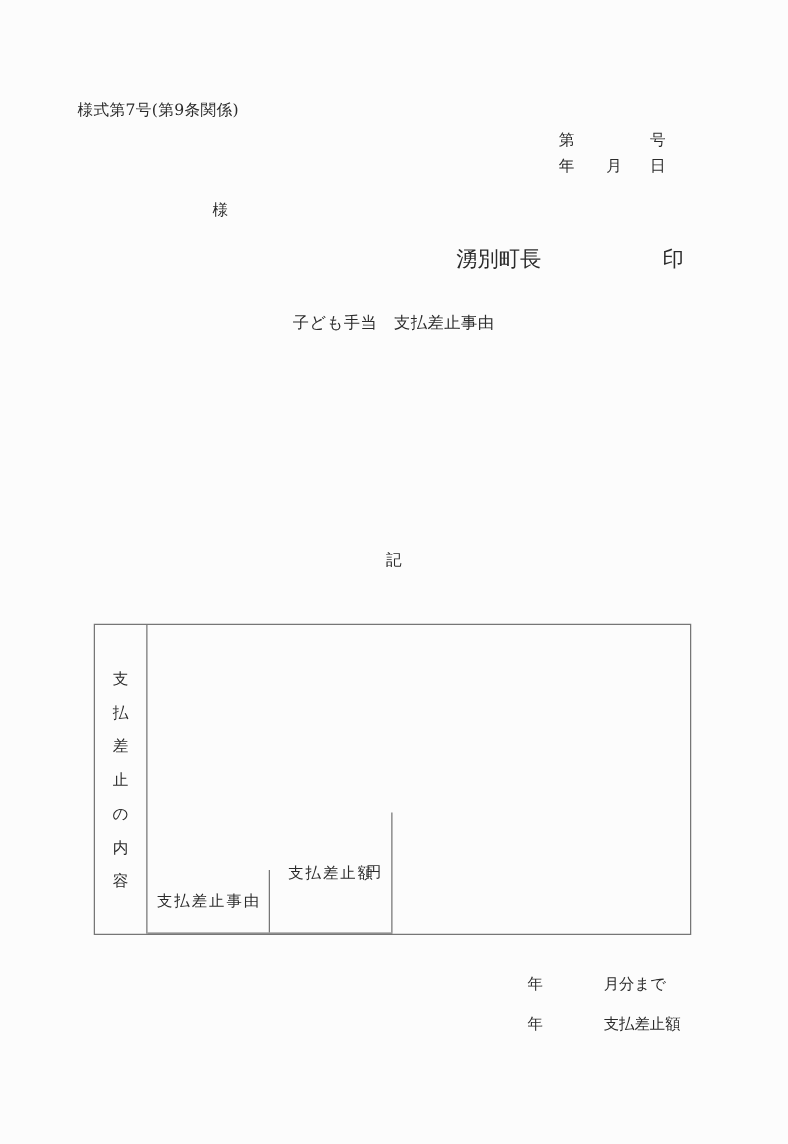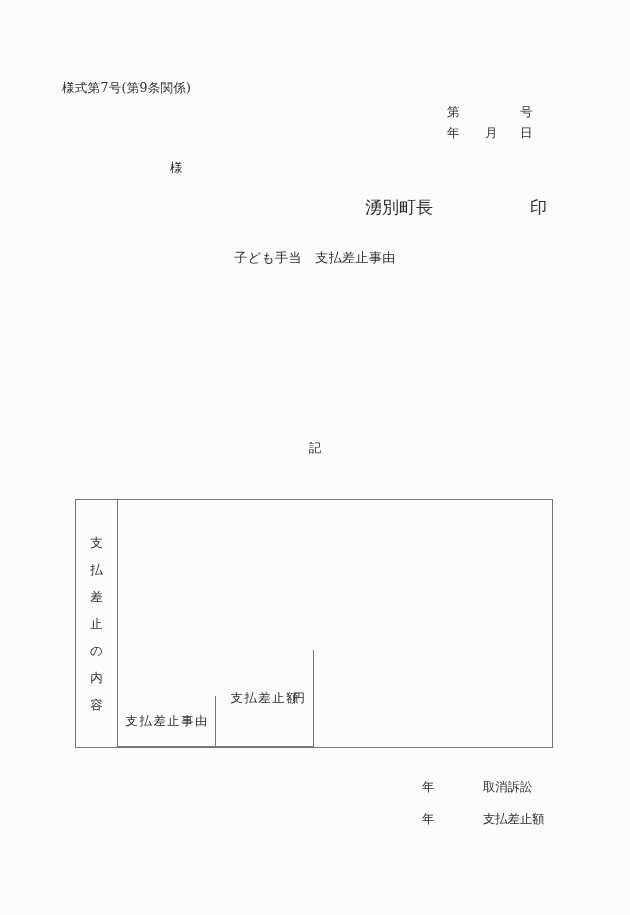--- a/index.html
+++ b/index.html
@@ -242,21 +242,21 @@
         <div class="tcell">
           <span class="yen">円</span>
         </div>
       </div>
 
       <div class="trow r3">
         <div class="tcell">
           <div class="period">
             <div class="prow">
               <span class="y">年</span>
-              <span class="m">取消訴訟</span>
+              <span class="m">月分まで</span>
             </div>
             <div class="prow">
               <span class="y">年</span>
               <span class="m">支払差止額</span>
             </div>
           </div>
         </div>
       </div>
 
     </div>

